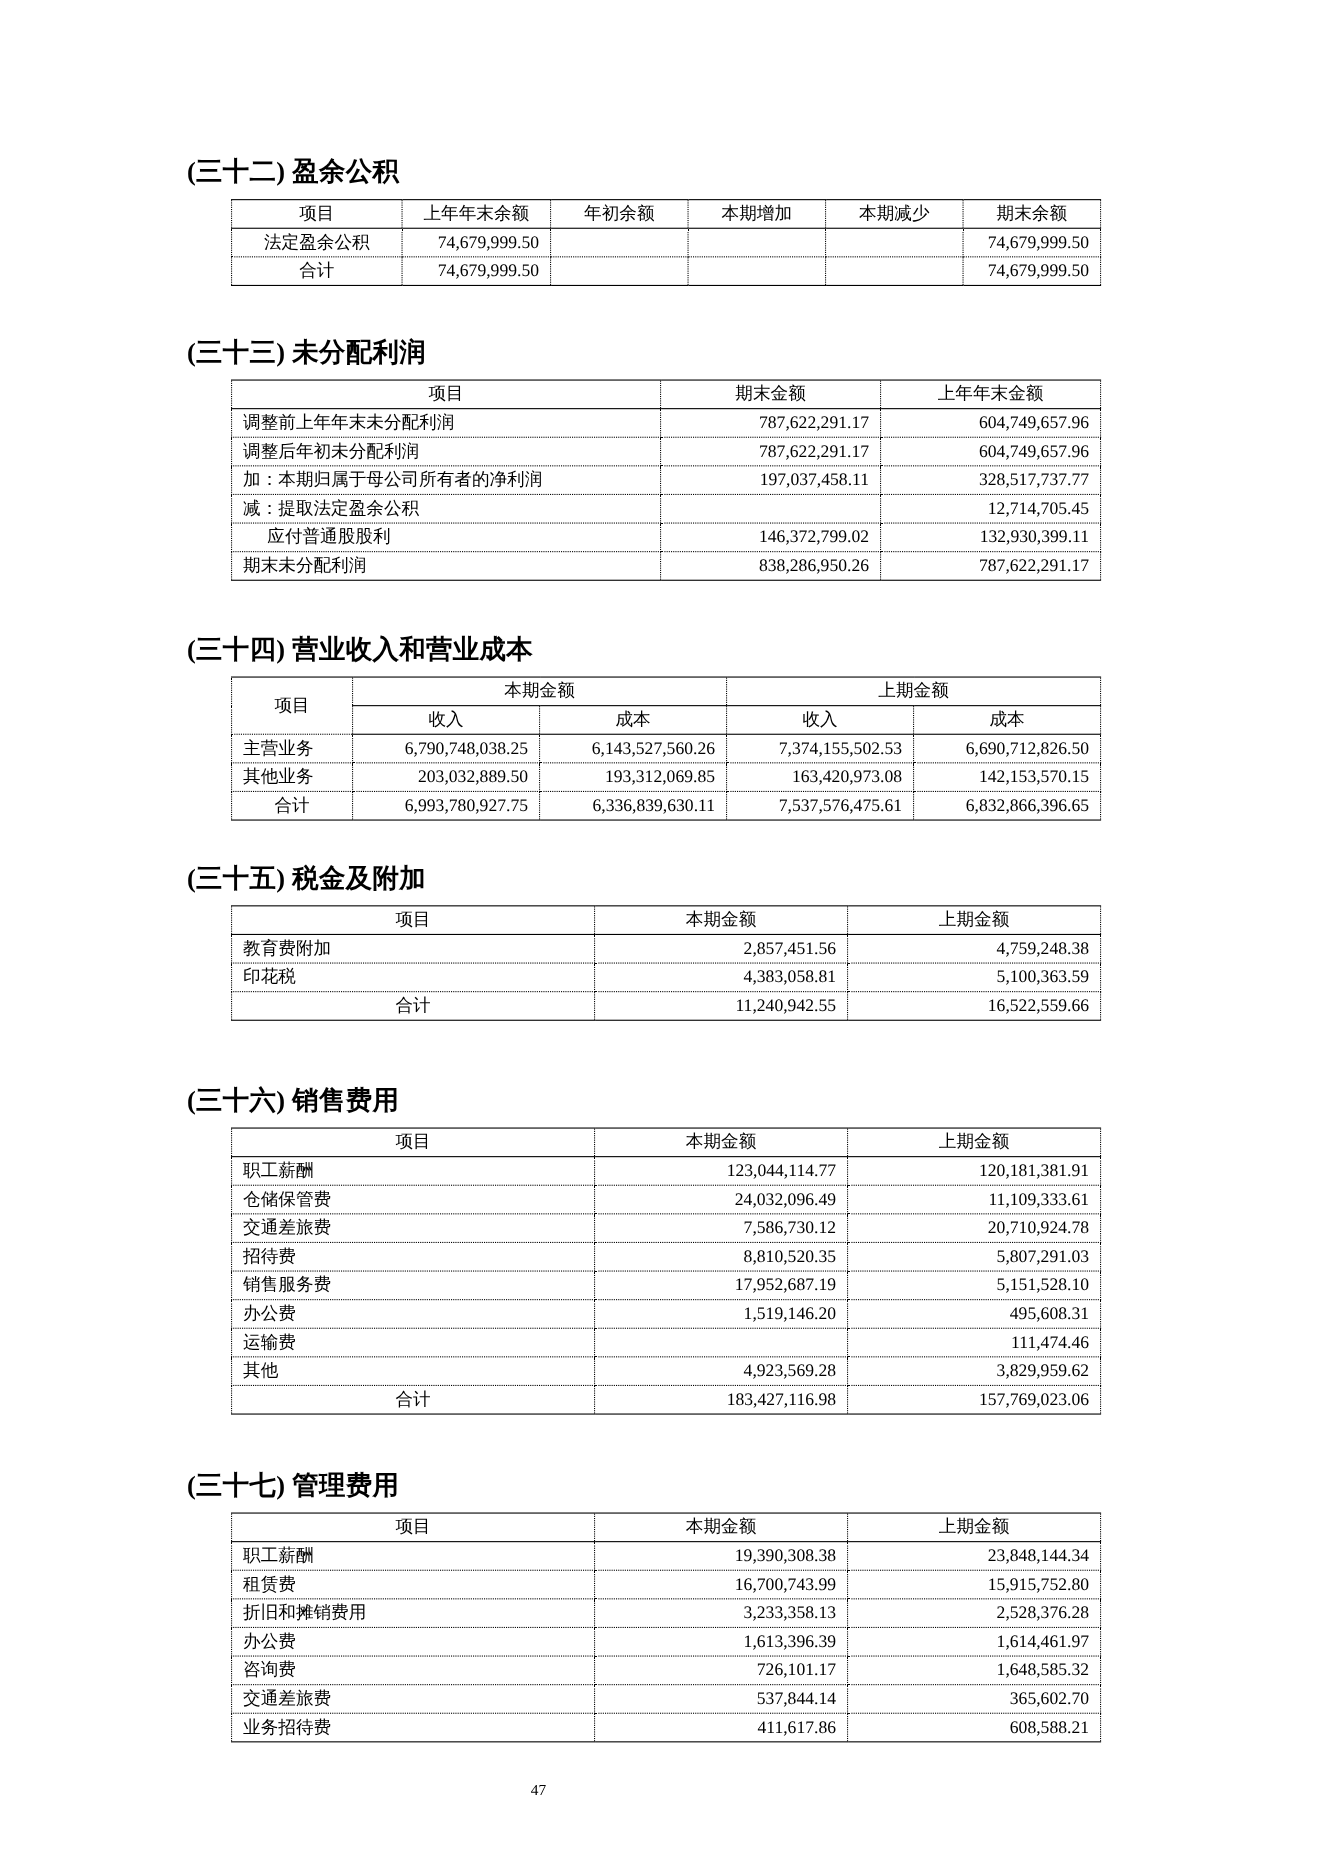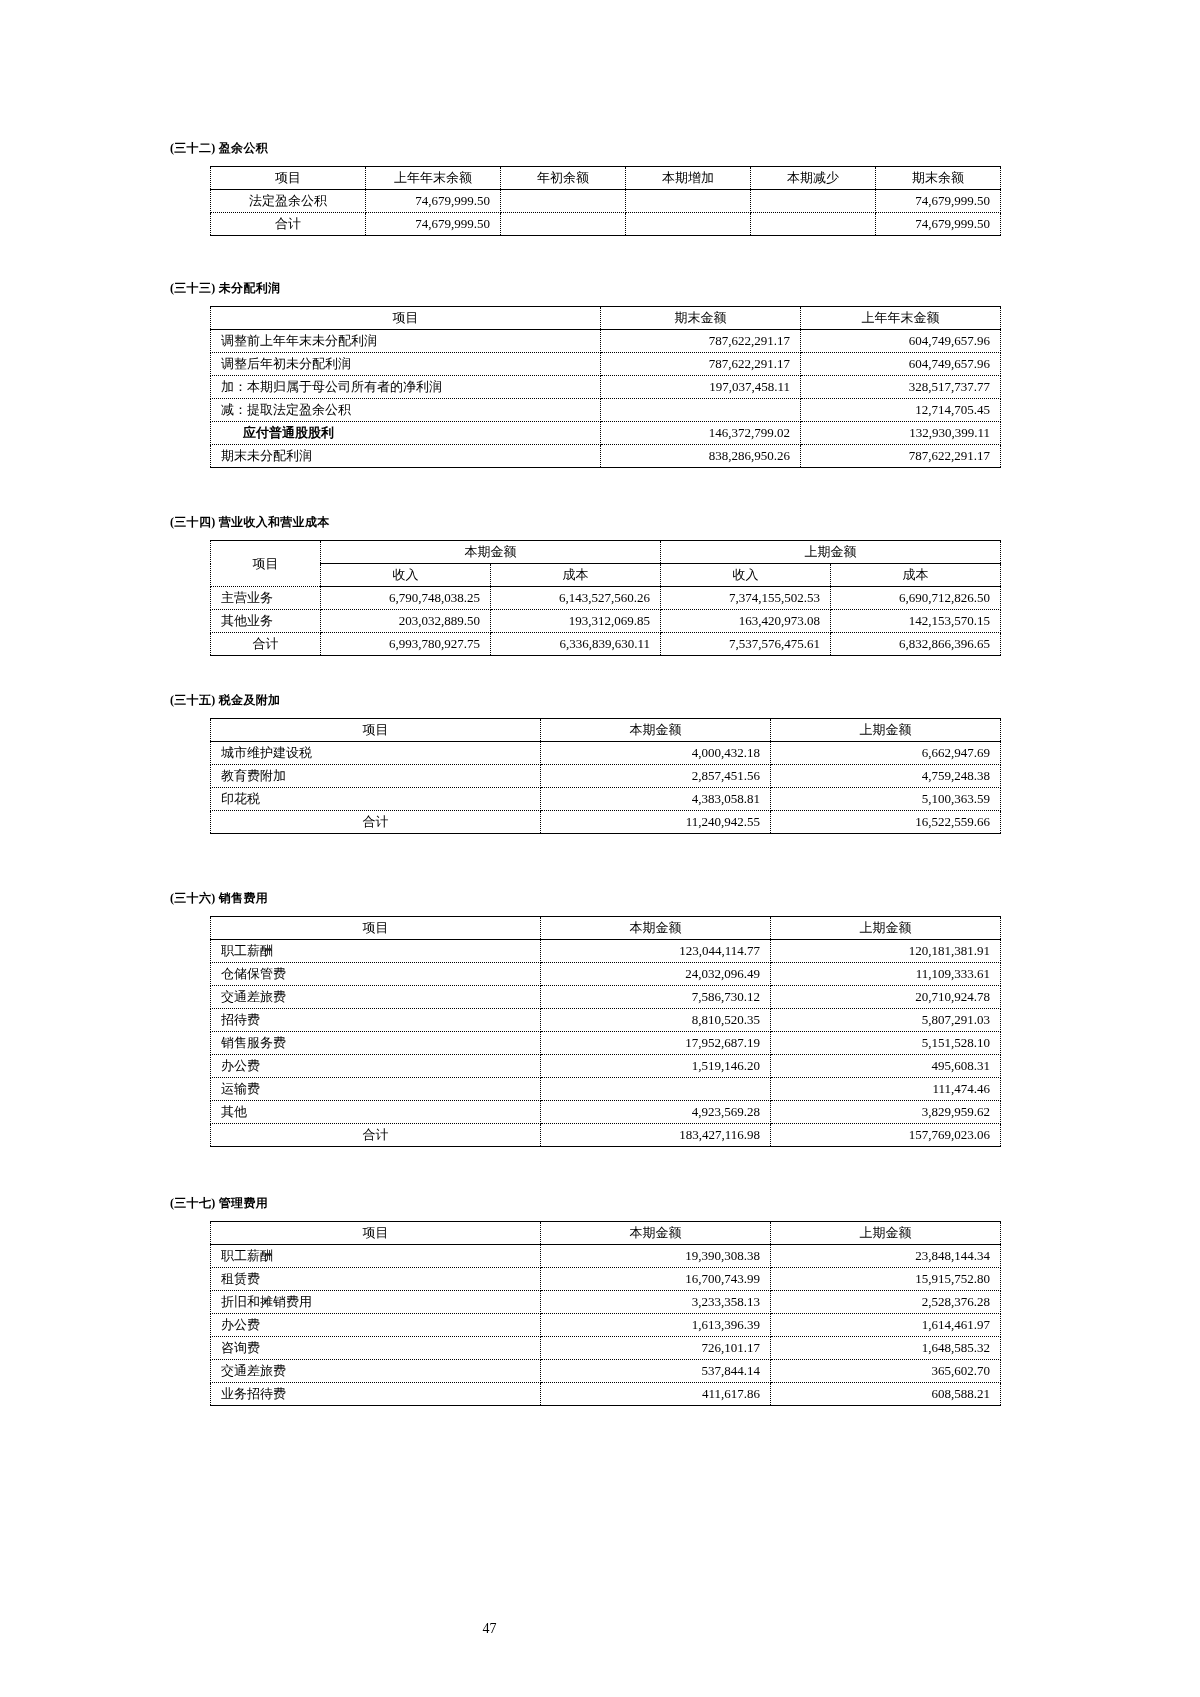--- a/index.html
+++ b/index.html
@@ -17,28 +17,28 @@
     position: relative;
     width: 1200px;
     height: 1697px;
     box-sizing: border-box;
     padding: 140px 170px 40px 170px;
   }
   .section {
     margin-bottom: 30px;
   }
   .section-title {
-    font-size: 12px;
+    font-size: 24px;
     font-weight: bold;
     margin-bottom: 9px;
     letter-spacing: 0.3px;
   }
   table.fin {
     border-collapse: collapse;
-    font-size: 13px;
+    font-size: 16px;
     table-layout: fixed;
   }
   table.fin td, table.fin th {
     border-left: 1px dotted #000;
     border-right: 1px dotted #000;
     border-top: 1px dotted #000;
     border-bottom: 1px dotted #000;
     padding: 2px 6px;
     font-weight: normal;
     vertical-align: middle;
@@ -52,21 +52,21 @@
   }
   table.fin thead tr.hdr-last th {
     border-bottom: 1.3px solid #000;
   }
   table.fin tbody tr:last-child td {
     border-bottom: 1.6px solid #000;
   }
   table.fin td.l { text-align: left; padding-left: 10px; }
   table.fin td.r { text-align: right; padding-right: 10px; }
   table.fin td.c { text-align: center; }
-  table.fin td.sub { padding-left: 32px; font-weight: bold; }
+  table.fin td.sub { padding-left: 32px; }
 
   
   .tbl-wrap { margin-left: 30px; }
   .tbl-wrap.w1 { margin-left: 40px; }
 
   .page-number {
     position: absolute;
     bottom: 60px;
     left: 0;
     width: 979px;
@@ -237,25 +237,20 @@
           </colgroup>
         <thead>
           <tr class="hdr-last">
             <th>项目</th>
             <th>本期金额</th>
             <th>上期金额</th>
           </tr>
         </thead>
         <tbody>
           <tr>
-            <td class="l">城市维护建设税</td>
-            <td class="r">4,000,432.18</td>
-            <td class="r">6,662,947.69</td>
-          </tr>
-          <tr>
             <td class="l">教育费附加</td>
             <td class="r">2,857,451.56</td>
             <td class="r">4,759,248.38</td>
           </tr>
           <tr>
             <td class="l">印花税</td>
             <td class="r">4,383,058.81</td>
             <td class="r">5,100,363.59</td>
           </tr>
           <tr>

